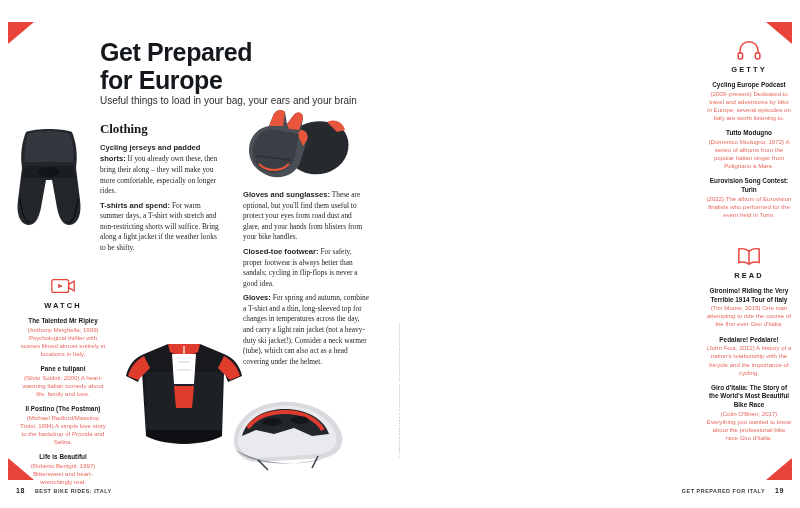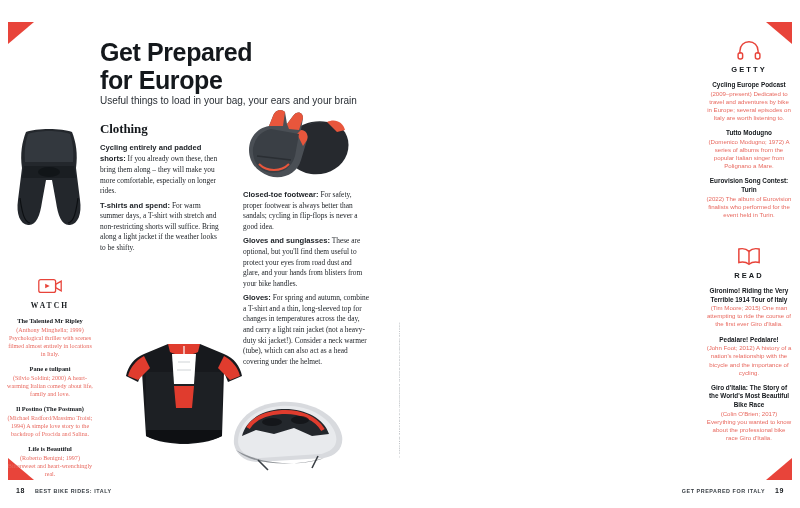--- a/index.html
+++ b/index.html
@@ -60,21 +60,21 @@
     font-weight: bold; font-size: 7.6px;
   }
   .col-a { left: 100px; top: 120px; width: 122px; }
   .col-b { left: 243px; top: 190px; width: 127px; }
 
   
   .side-panel {
     position: absolute; width: 86px;
     text-align: center;
   }
-  .panel-left  { left: 7px; font-family: Liberation Serif, serif; }
+  .panel-left  { left: 20px; }
   .panel-right { right: 8px; }
   .panel-icon {
     display: block; margin: 0 auto 5px auto;
     width: 24px; height: 20px; color: #E8443A;
   }
   .panel-kicker {
     font-size: 7.5px; font-weight: bold; letter-spacing: 2.1px;
     color: #14181c; margin-bottom: 7px;
   }
   .panel-entry { margin-bottom: 7px; line-height: 1.34; }
@@ -130,37 +130,37 @@
 
     <div class="headline">
       <div>Get Prepared</div>
       <div>for Europe</div>
     </div>
     <div class="subhead">Useful things to load in your bag, your ears and your brain</div>
 
     <div class="body-col col-a">
       <div class="col-head">Clothing</div>
       <p>
-        <b>Cycling entirely and padded shorts:</b>
-        <span>If you already own these, then bring them along – they will make you more comfortable, especially on longer rides.</span>
+        <b>Cycling jerseys and padded shorts:</b>
+        <span>If you already own these, then bring their along – they will make you more comfortable, especially on longer rides.</span>
       </p>
       <p>
         <b>T-shirts and spend:</b>
         <span>For warm summer days, a T-shirt with stretch and non-restricting shorts will suffice. Bring along a light jacket if the weather looks to be shifty.</span>
       </p>
     </div>
 
     <div class="body-col col-b">
       <p>
+        <b>Gloves and sunglasses:</b>
+        <span>These are optional, but you'll find them useful to protect your eyes from road dust and glare, and your hands from blisters from your bike handles.</span>
+      </p>
+      <p>
         <b>Closed-toe footwear:</b>
         <span>For safety, proper footwear is always better than sandals; cycling in flip-flops is never a good idea.</span>
-      </p>
-      <p>
-        <b>Gloves and sunglasses:</b>
-        <span>These are optional, but you'll find them useful to protect your eyes from road dust and glare, and your hands from blisters from your bike handles.</span>
       </p>
       <p>
         <b>Gloves:</b>
         <span>For spring and autumn, combine a T-shirt and a thin, long-sleeved top for changes in temperatures across the day, and carry a light rain jacket (not a heavy-duty ski jacket!). Consider a neck warmer (tube), which can also act as a head covering under the helmet.</span>
       </p>
     </div>
 
     <div class="side-panel panel-left" style="top:276px;">
       <svg class="panel-icon" viewBox="0 0 30 22" fill="none" stroke="#E8443A" stroke-width="1.6">
         <rect x="1" y="3" width="21" height="16" rx="2.5"></rect>

